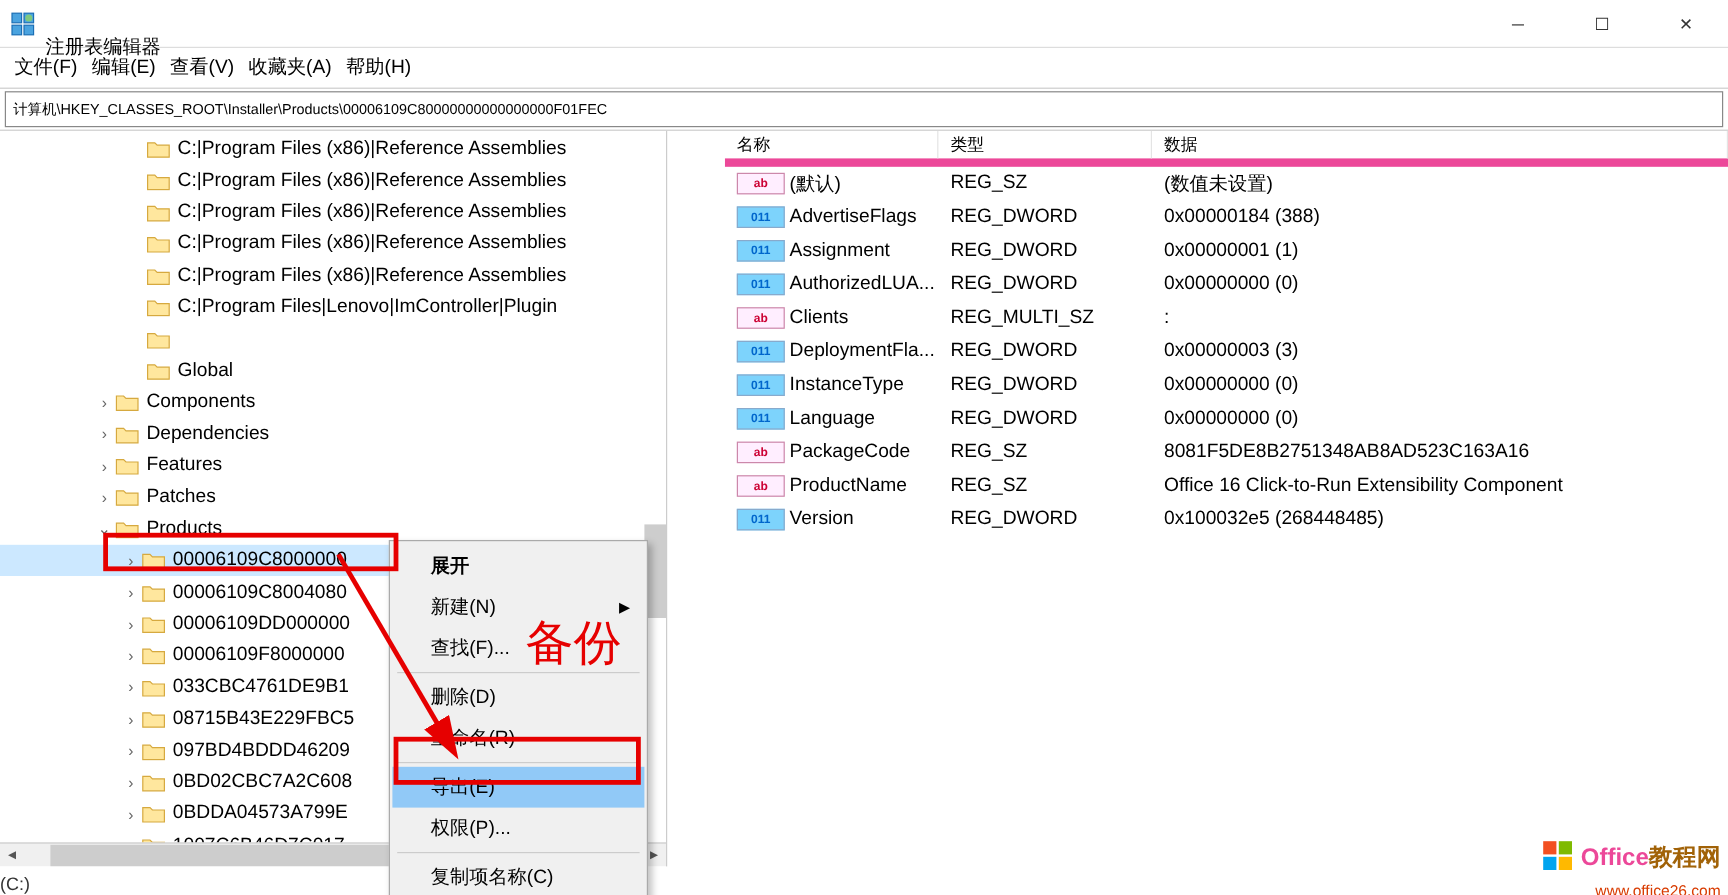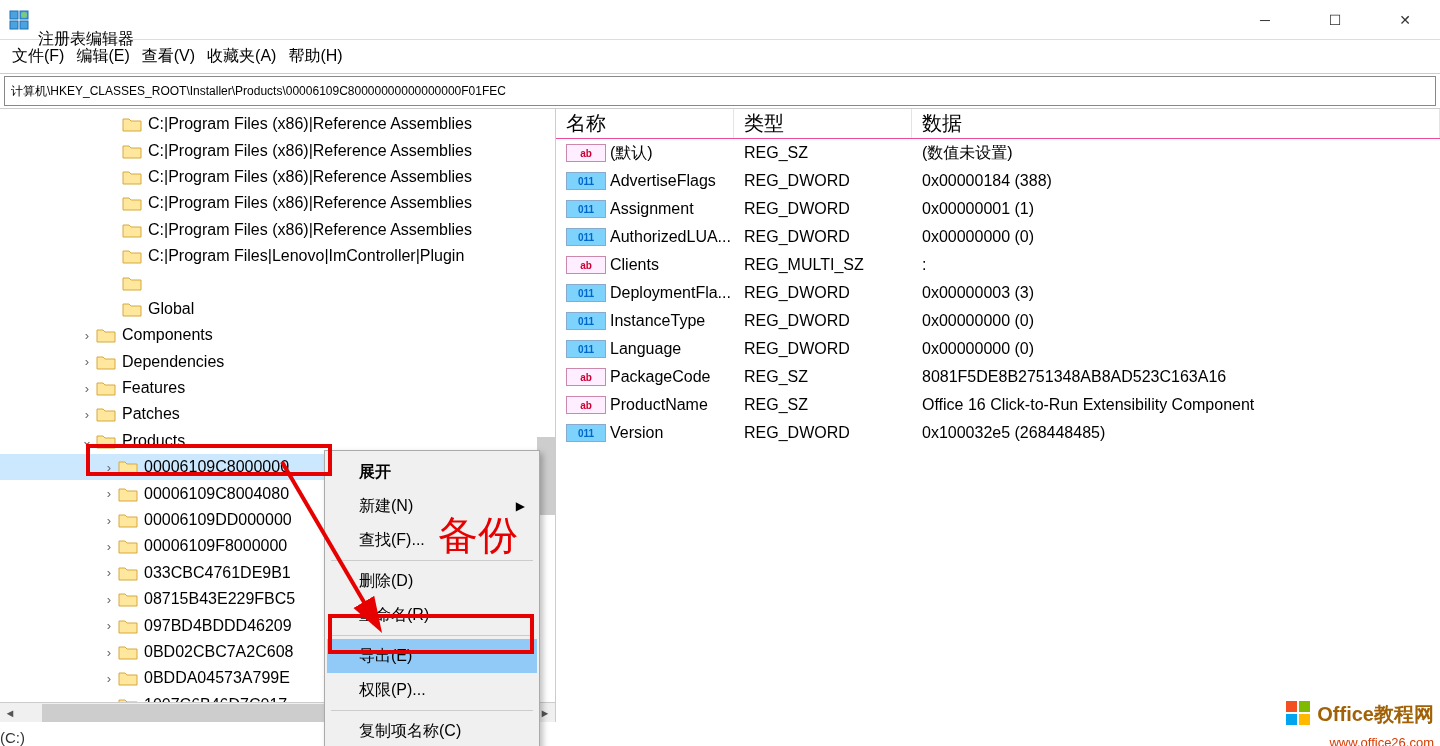--- a/index.html
+++ b/index.html
@@ -46,20 +46,21 @@
       border: 1px solid #888;
       margin: 2px 4px;
       padding: 2px 6px;
       font-size: 12px;
       display:flex;align-items:center;
     }
     .content {
       display:flex;
       height: calc(100% - 40px - 34px - 34px - 24px);
       border-top: 1px solid #ccc;
+      gap: 48px;
     }
     .left-pane {
       width: 556px;
       border-right: 1px solid #ccc;
       position: relative;
       overflow:hidden;
     }
     .tree {
       position:relative;
       padding-top:2px;
@@ -89,22 +90,22 @@
     .lvl4{padding-left:100px}
     .tree-line { font-size:16px; }
 
     .right-pane {
       flex:1;
       overflow:hidden;
     }
     .list-header {
       display:flex;
       height: 30px;
-      border-bottom: 1px solid #ec4899;
-      font-size:20px;
+      border-bottom: 7px solid #ec4899;
+      font-size:14px;
     }
     .list-header .col {
       padding-left:10px;
       border-right:1px solid #e4e4e4;
       height:100%;
       display:flex;align-items:center;
     }
     .col-name{width:178px}
     .col-type{width:178px}
     .col-data{flex:1}
@@ -189,21 +190,21 @@
     .vscroll-mark{
       position:absolute;right:0;top:328px;width:18px;height:78px;background:#cdcdcd;
     }
     .logo{
       position:absolute;
       right:6px;bottom:-8px;
       z-index:30;
       font-size:20px;
       font-weight:bold;
     }
-    .logo .t1{color:#a16207}
+    .logo .t1{color:#ec4899}
     .logo .t2{color:#a16207}
     .logo-sub{position:absolute;right:6px;bottom:-4px;font-size:13px;color:#d83b01;z-index:30}
     .bottom-clip{position:absolute;left:470px;bottom:0;color:#0078d4;font-size:16px;display:flex;align-items:center;gap:4px}
     .left-clip{position:absolute;left:0px;bottom:0;font-size:15px;color:#333}
   </style>
 </head>
 <body>
 
 <div class="titlebar">
   <span class="app-icon">

